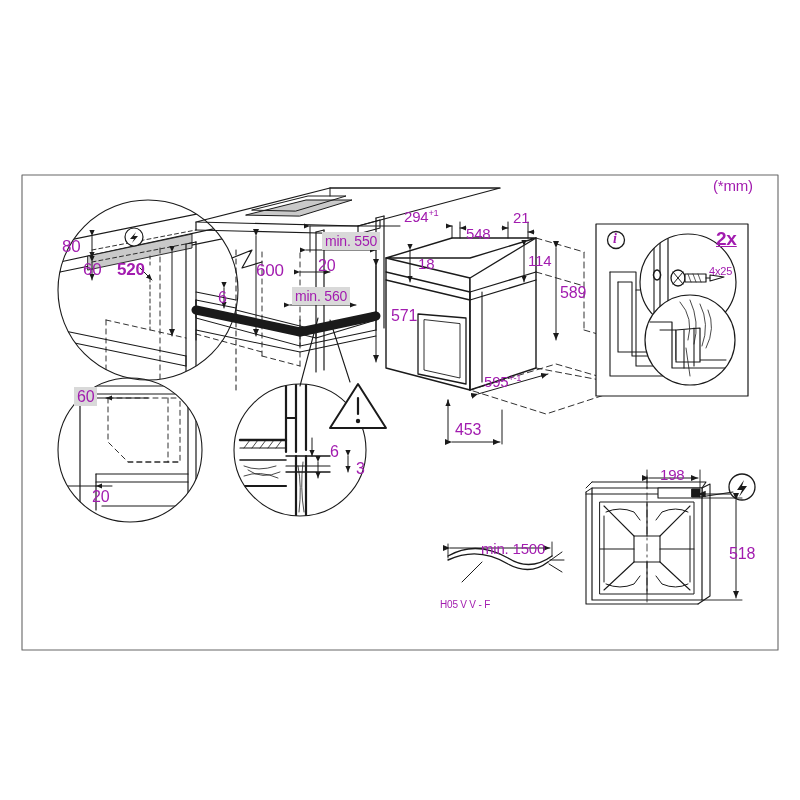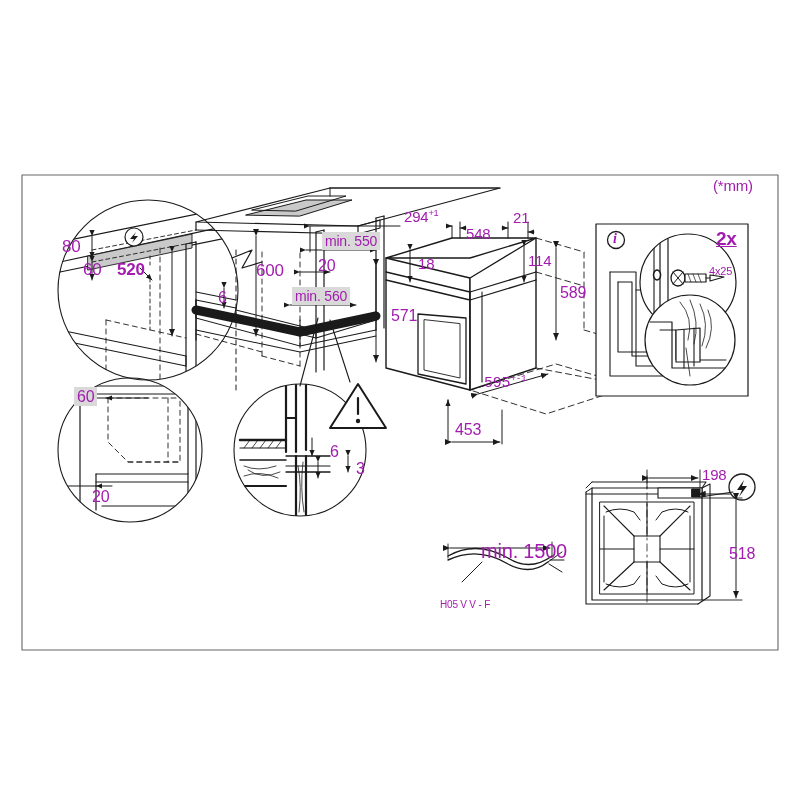--- a/index.html
+++ b/index.html
@@ -368,31 +368,31 @@
 
 <div class="lbl" style="left:404px; top:209px; font-size:15px;">
   <span>294</span><span class="sup">+1</span>
 </div>
 <div class="lbl" style="left:466px; top:226px; font-size:15px;">548</div>
 <div class="lbl" style="left:513px; top:210px; font-size:15px;">21</div>
 <div class="lbl" style="left:418px; top:256px; font-size:15px;">18</div>
 <div class="lbl" style="left:528px; top:253px; font-size:15px;">114</div>
 <div class="lbl" style="left:560px; top:285px; font-size:16px;">589</div>
 <div class="lbl" style="left:384px; top:308px; font-size:16px;padding-left:7px;">571</div>
-<div class="lbl" style="left:484px; top:374px; font-size:15px;font-family:Liberation Mono, monospace;">
+<div class="lbl" style="left:484px; top:374px; font-size:15px;">
   <span>595</span><span class="sup">+-1</span>
 </div>
 <div class="lbl" style="left:455px; top:422px; font-size:16px;">453</div>
 
 <div class="lbl" style="left:330px; top:444px; font-size:16px;">6</div>
 <div class="lbl" style="left:356px; top:461px; font-size:16px;">3</div>
 
 <div class="lbl" style="left:613px; top:232px; font-size:14px; font-family:'Liberation Serif',serif; font-style:italic; font-weight:bold;">i</div>
 <div class="lbl" style="left:716px; top:229px; font-size:19px; font-weight:bold;text-decoration:underline;">2x</div>
 <div class="lbl" style="left:679px; top:266px; font-size:11px;margin-left:30px;">4x25</div>
 
-<div class="lbl" style="left:481px; top:541px; font-size:20px;">min. 1500</div>
+<div class="lbl" style="left:481px; top:541px; font-size:15px;">min. 1500</div>
 <div class="lbl" style="left:440px; top:600px; font-size:10px;">H05 V V - F</div>
 
-<div class="lbl" style="left:660px; top:467px; font-size:15px;margin-left:42px;">198</div>
+<div class="lbl" style="left:660px; top:467px; font-size:15px;">198</div>
 <div class="lbl" style="left:729px; top:546px; font-size:16px;">518</div>
 
 </div>
 
 </body></html>

